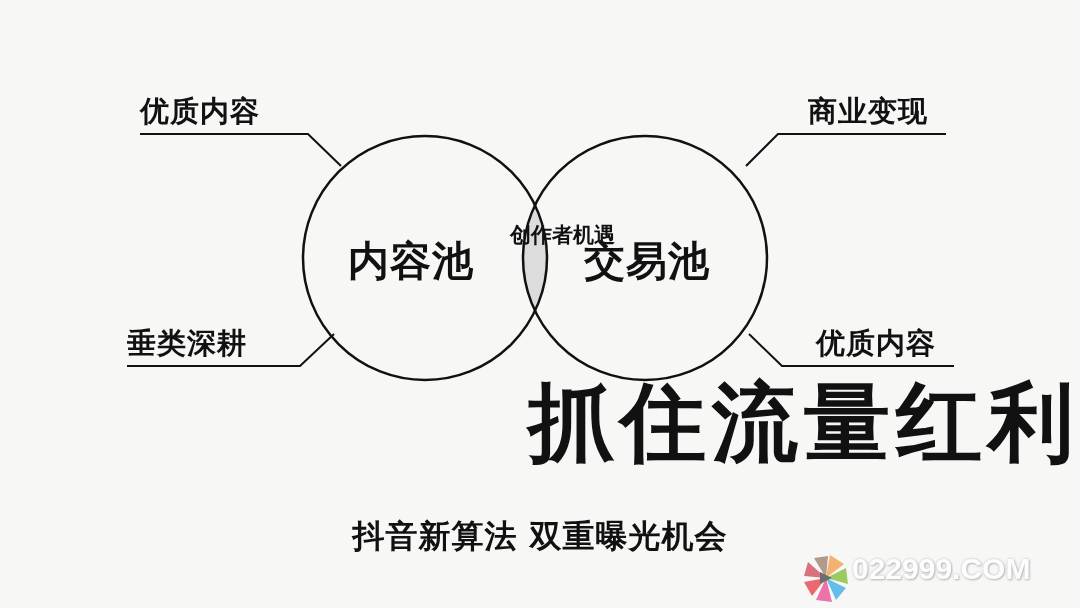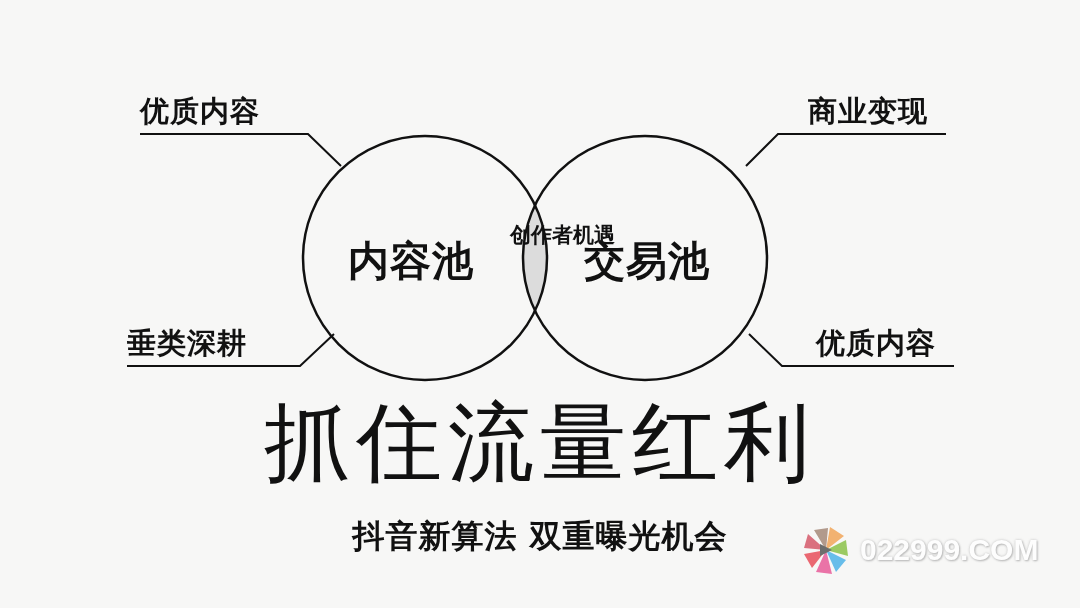--- a/index.html
+++ b/index.html
@@ -4,25 +4,25 @@
 <style>
   html, body { margin:0; padding:0; }
   body { width:1080px; height:608px; background:#f7f7f6; position:relative; overflow:hidden;
          font-family:"DejaVu Sans", "Liberation Sans", sans-serif; color:#111; }
   .stage { position:absolute; left:0; top:0; width:1080px; height:544px; }
   svg.diagram { position:absolute; left:0; top:0; }
   .label { position:absolute; font-weight:bold; color:#111; white-space:nowrap; }
   .side-label { font-size:29px; letter-spacing:1px; }
   .pool-label { font-size:41px; letter-spacing:1px; }
   .center-label { font-size:21px; line-height:22px; width:60px; text-align:center; word-break:break-all;font-family:Liberation Mono, monospace; }
-  .title { position:absolute; left:0; width:1080px; text-align:center; top:392px;
-           font-size:86px; font-weight:normal; letter-spacing:6px; line-height:100px; }
+  .title { position:absolute; left:0; width:1080px; text-align:right; top:372px;
+           font-size:86px; font-weight:bold; letter-spacing:6px; line-height:100px; }
   .subtitle { position:absolute; left:0; width:1080px; text-align:center; top:516px;
               font-size:32px; font-weight:bold; line-height:40px; letter-spacing:1px; }
-  .watermark { position:absolute; left:800px; top:525px; height:50px; display:flex; align-items:center; gap:8px; opacity:0.85; }
+  .watermark { position:absolute; left:800px; top:552px; height:50px; display:flex; opacity:0.85; }
   .wm-text { font-family:"Liberation Sans", sans-serif; font-weight:bold; font-size:30px; color:#fff;
              text-shadow:0 0 3px #bbb, 1px 1px 2px #aaa; letter-spacing:0px; }
 </style>
 </head>
 <body>
 
 <div class="stage">
   <svg class="diagram" width="1080" height="608" viewBox="0 0 1080 608">
     <defs>
       <clipPath id="clipLeft">

